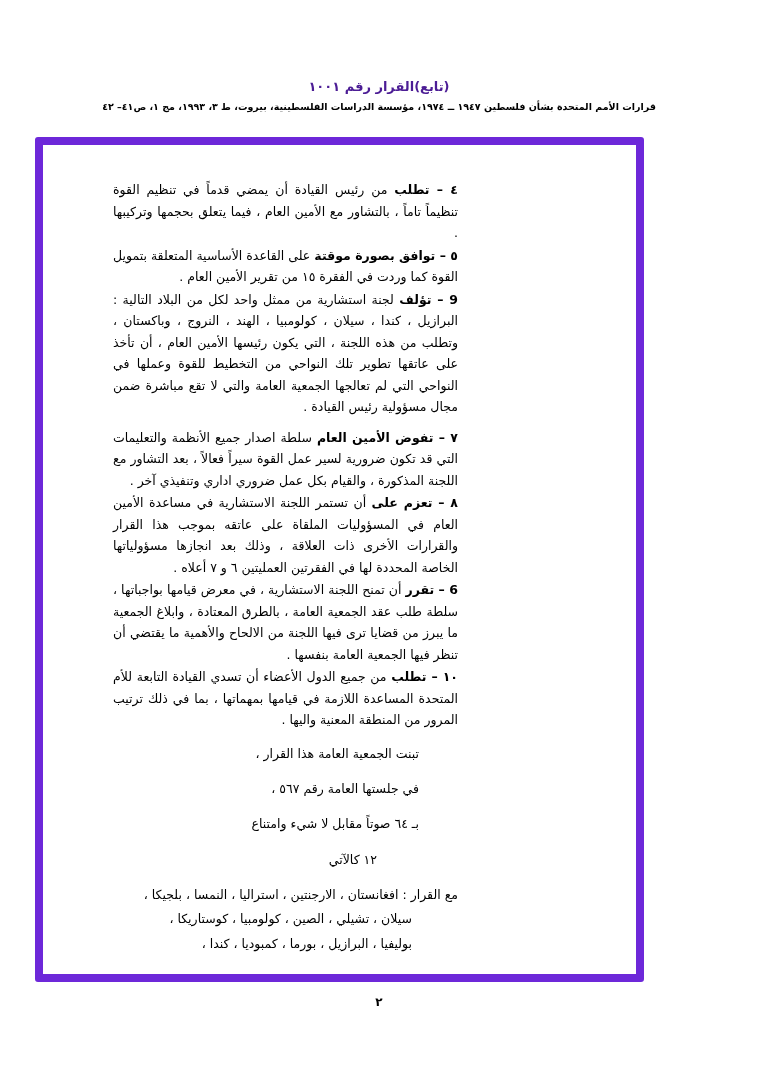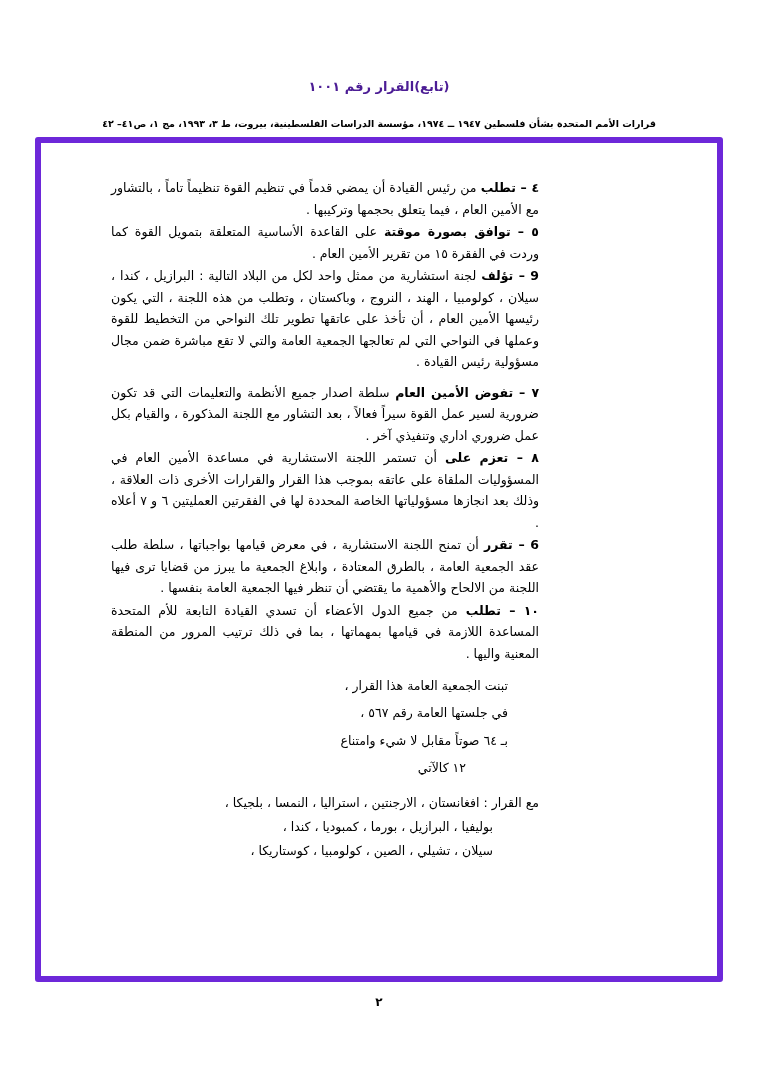--- a/index.html
+++ b/index.html
@@ -28,34 +28,34 @@
     text-align: center;
   }
   .header-title {
     font-size: 13px;
     font-weight: bold;
     letter-spacing: 0.5px;
     line-height: 1.4;
     color: #4c1d95;
   }
   .header-sub {
-    margin-top: 21px;
+    margin-top: 4px;
     font-size: 9.5px;
     font-weight: bold;
     line-height: 1.5;
     color: #000;
     padding: 0 60px;
   }
   .frame {
     position: absolute;
     top: 137px;
     left: 35px;
-    width: 688px;
+    width: 609px;
     height: 845px;
-    border: 6px solid #6d28d9;
+    border: 8px solid #6d28d9;
     border-radius: 3px;
     box-sizing: border-box;
     background: #ffffff;
     padding-left: 34px;
   }
   .content {
     position: absolute;
     top: 34px;
     right: 178px;
     left: 70px;
@@ -72,21 +72,21 @@
     margin-top: 9px;
   }
   .lead {
     font-weight: bold;
   }
   .block-tail {
     margin-top: 10px;
     line-height: 1.95;
   }
   .tail-line {
-    margin: 3px;
+    margin: 11px;
     padding-right: 28px;
   }
   .tail-line.indent2 {
     padding-right: 70px;
   }
   .vote-block {
     margin-top: 10px;
     line-height: 1.95;
   }
   .vote-line {
@@ -148,22 +148,22 @@
 
       <div class="block-tail">
         <p class="tail-line">تبنت الجمعية العامة هذا القرار ،</p>
         <p class="tail-line">في جلستها العامة رقم ٥٦٧ ،</p>
         <p class="tail-line">بـ ٦٤ صوتاً مقابل لا شيء وامتناع</p>
         <p class="tail-line indent2">١٢   كالآتي</p>
       </div>
 
       <div class="vote-block">
         <p class="vote-line"><span>مع القرار  :</span> <span>افغانستان ، الارجنتين ، استراليا ، النمسا ، بلجيكا ،</span></p>
+        <p class="vote-line hang">سيلان ، تشيلي ، الصين ، كولومبيا ، كوستاريكا ،</p>
         <p class="vote-line hang">بوليفيا ، البرازيل ، بورما ، كمبوديا ، كندا ،</p>
-        <p class="vote-line hang">سيلان ، تشيلي ، الصين ، كولومبيا ، كوستاريكا ،</p>
       </div>
 
     </div>
   </div>
 
   <div class="page-number">٢</div>
 
 </div>
 
 </body></html>

